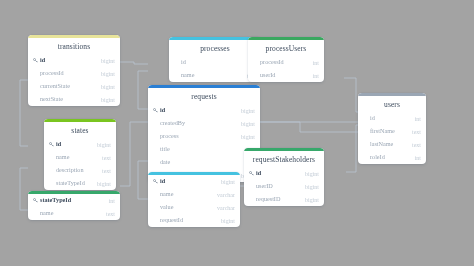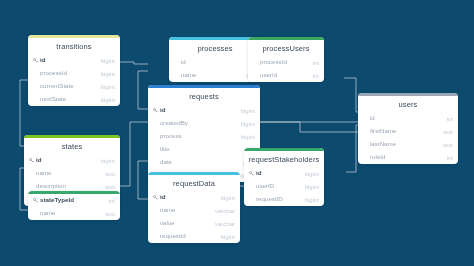--- a/index.html
+++ b/index.html
@@ -7,22 +7,23 @@
     padding: 0;
     background: #ffffff;
   }
   body {
     font-family: "Liberation Sans", sans-serif;
   }
   #canvas {
     position: relative;
     width: 474px;
     height: 266px;
-    background: #0c4a6e;
+    background: #a3a3a3;
     overflow: hidden;
+    font-family: Liberation Serif, serif;
   }
   #edges {
     position: absolute;
     left: 0;
     top: 0;
     width: 474px;
     height: 266px;
     pointer-events: none;
   }
   .table-node {
@@ -152,21 +153,21 @@
     </div>
     <div class="col-row">
       <span class="col-left">
           <span class="key-spacer"></span>
         <span class="col-name">nextState</span>
         </span>
       <span class="col-type">bigint</span>
     </div>
   </div>
 
-  <div class="table-node" style="left:24px; top:119px; width:96px;margin-top:16px;">
+  <div class="table-node" style="left:44px; top:119px; width:72px;">
     <div class="accent" style="background:#7ac520;"></div>
     <div class="tbl-title">states</div>
     <div class="col-row">
       <span class="col-left">
         <svg class="key-icon" viewBox="0 0 10 10">
             <circle cx="3" cy="3" r="2" fill="none" stroke="#6b7a8c" stroke-width="1.2"></circle>
             <path d="M4.3 4.3 L8.5 8.5 M7 7 L8 6 M8 8 L9 7" stroke="#6b7a8c" stroke-width="1.2" fill="none"></path>
           </svg>
         <span class="col-name pk">id</span>
       </span>
@@ -280,21 +281,20 @@
       <span class="col-left">
           <span class="key-spacer"></span>
         <span class="col-name">stateId</span>
         </span>
       <span class="col-type">bigint</span>
     </div>
   </div>
 
   <div class="table-node" style="left:148px; top:172px; width:92px;">
     <div class="accent" style="background:#45c2e0;"></div>
-    <div class="tbl-title">requestData</div>
     <div class="col-row">
       <span class="col-left">
         <svg class="key-icon" viewBox="0 0 10 10">
             <circle cx="3" cy="3" r="2" fill="none" stroke="#6b7a8c" stroke-width="1.2"></circle>
             <path d="M4.3 4.3 L8.5 8.5 M7 7 L8 6 M8 8 L9 7" stroke="#6b7a8c" stroke-width="1.2" fill="none"></path>
           </svg>
         <span class="col-name pk">id</span>
       </span>
       <span class="col-type">bigint</span>
     </div>
@@ -362,21 +362,21 @@
     </div>
     <div class="col-row">
       <span class="col-left">
           <span class="key-spacer"></span>
         <span class="col-name">requestID</span>
         </span>
       <span class="col-type">bigint</span>
     </div>
   </div>
 
-  <div class="table-node" style="left:358px; top:93px; width:100px;">
+  <div class="table-node" style="left:358px; top:93px; width:68px;">
     <div class="accent" style="background:#9aa6b4;"></div>
     <div class="tbl-title">users</div>
     <div class="col-row">
       <span class="col-left">
           <span class="key-spacer"></span>
         <span class="col-name">id</span>
         </span>
       <span class="col-type">int</span>
     </div>
     <div class="col-row">

